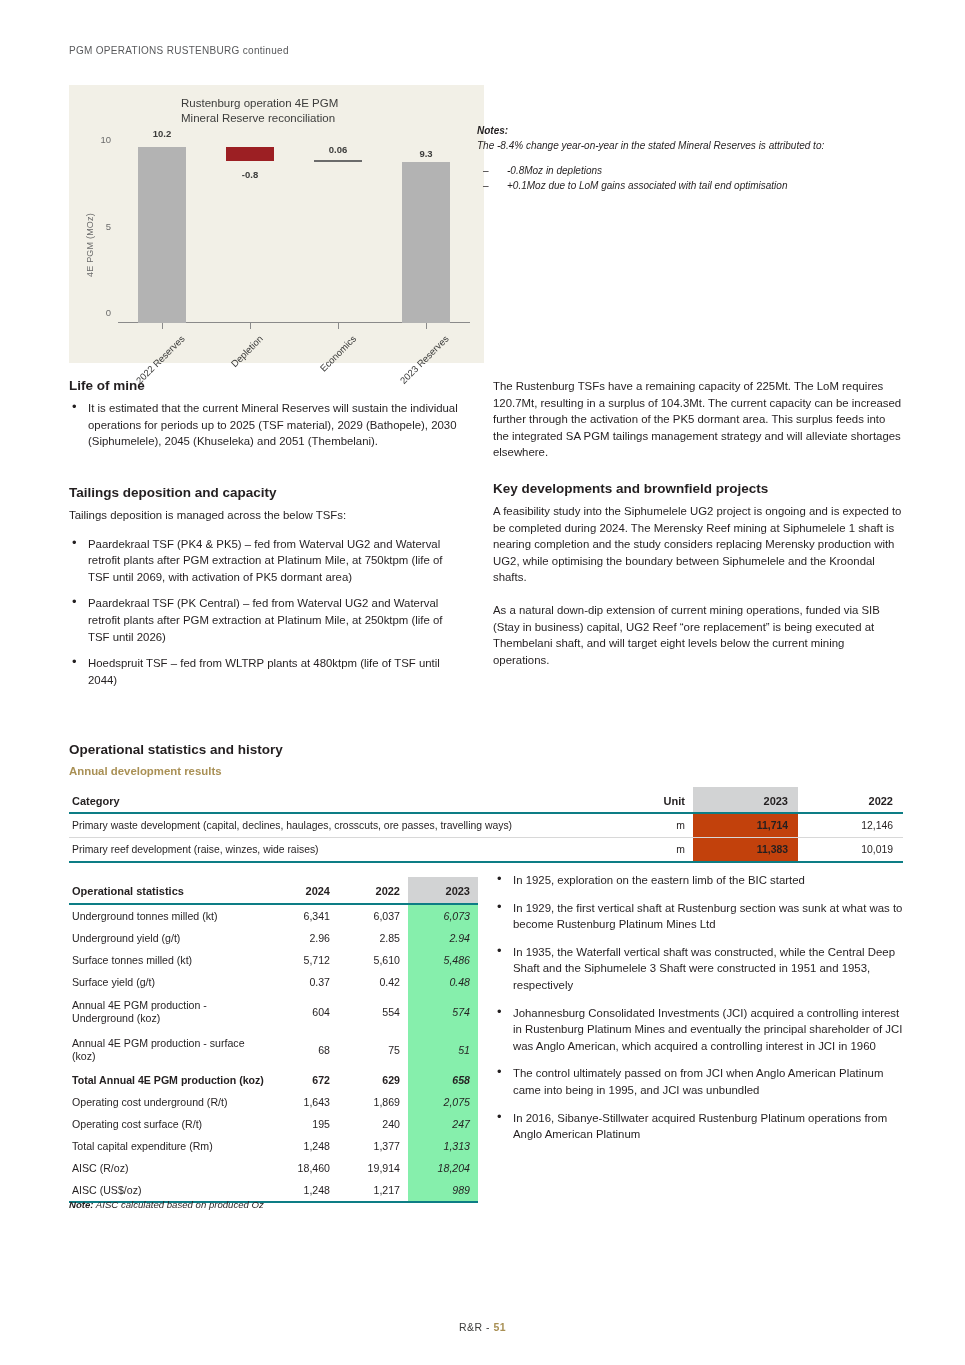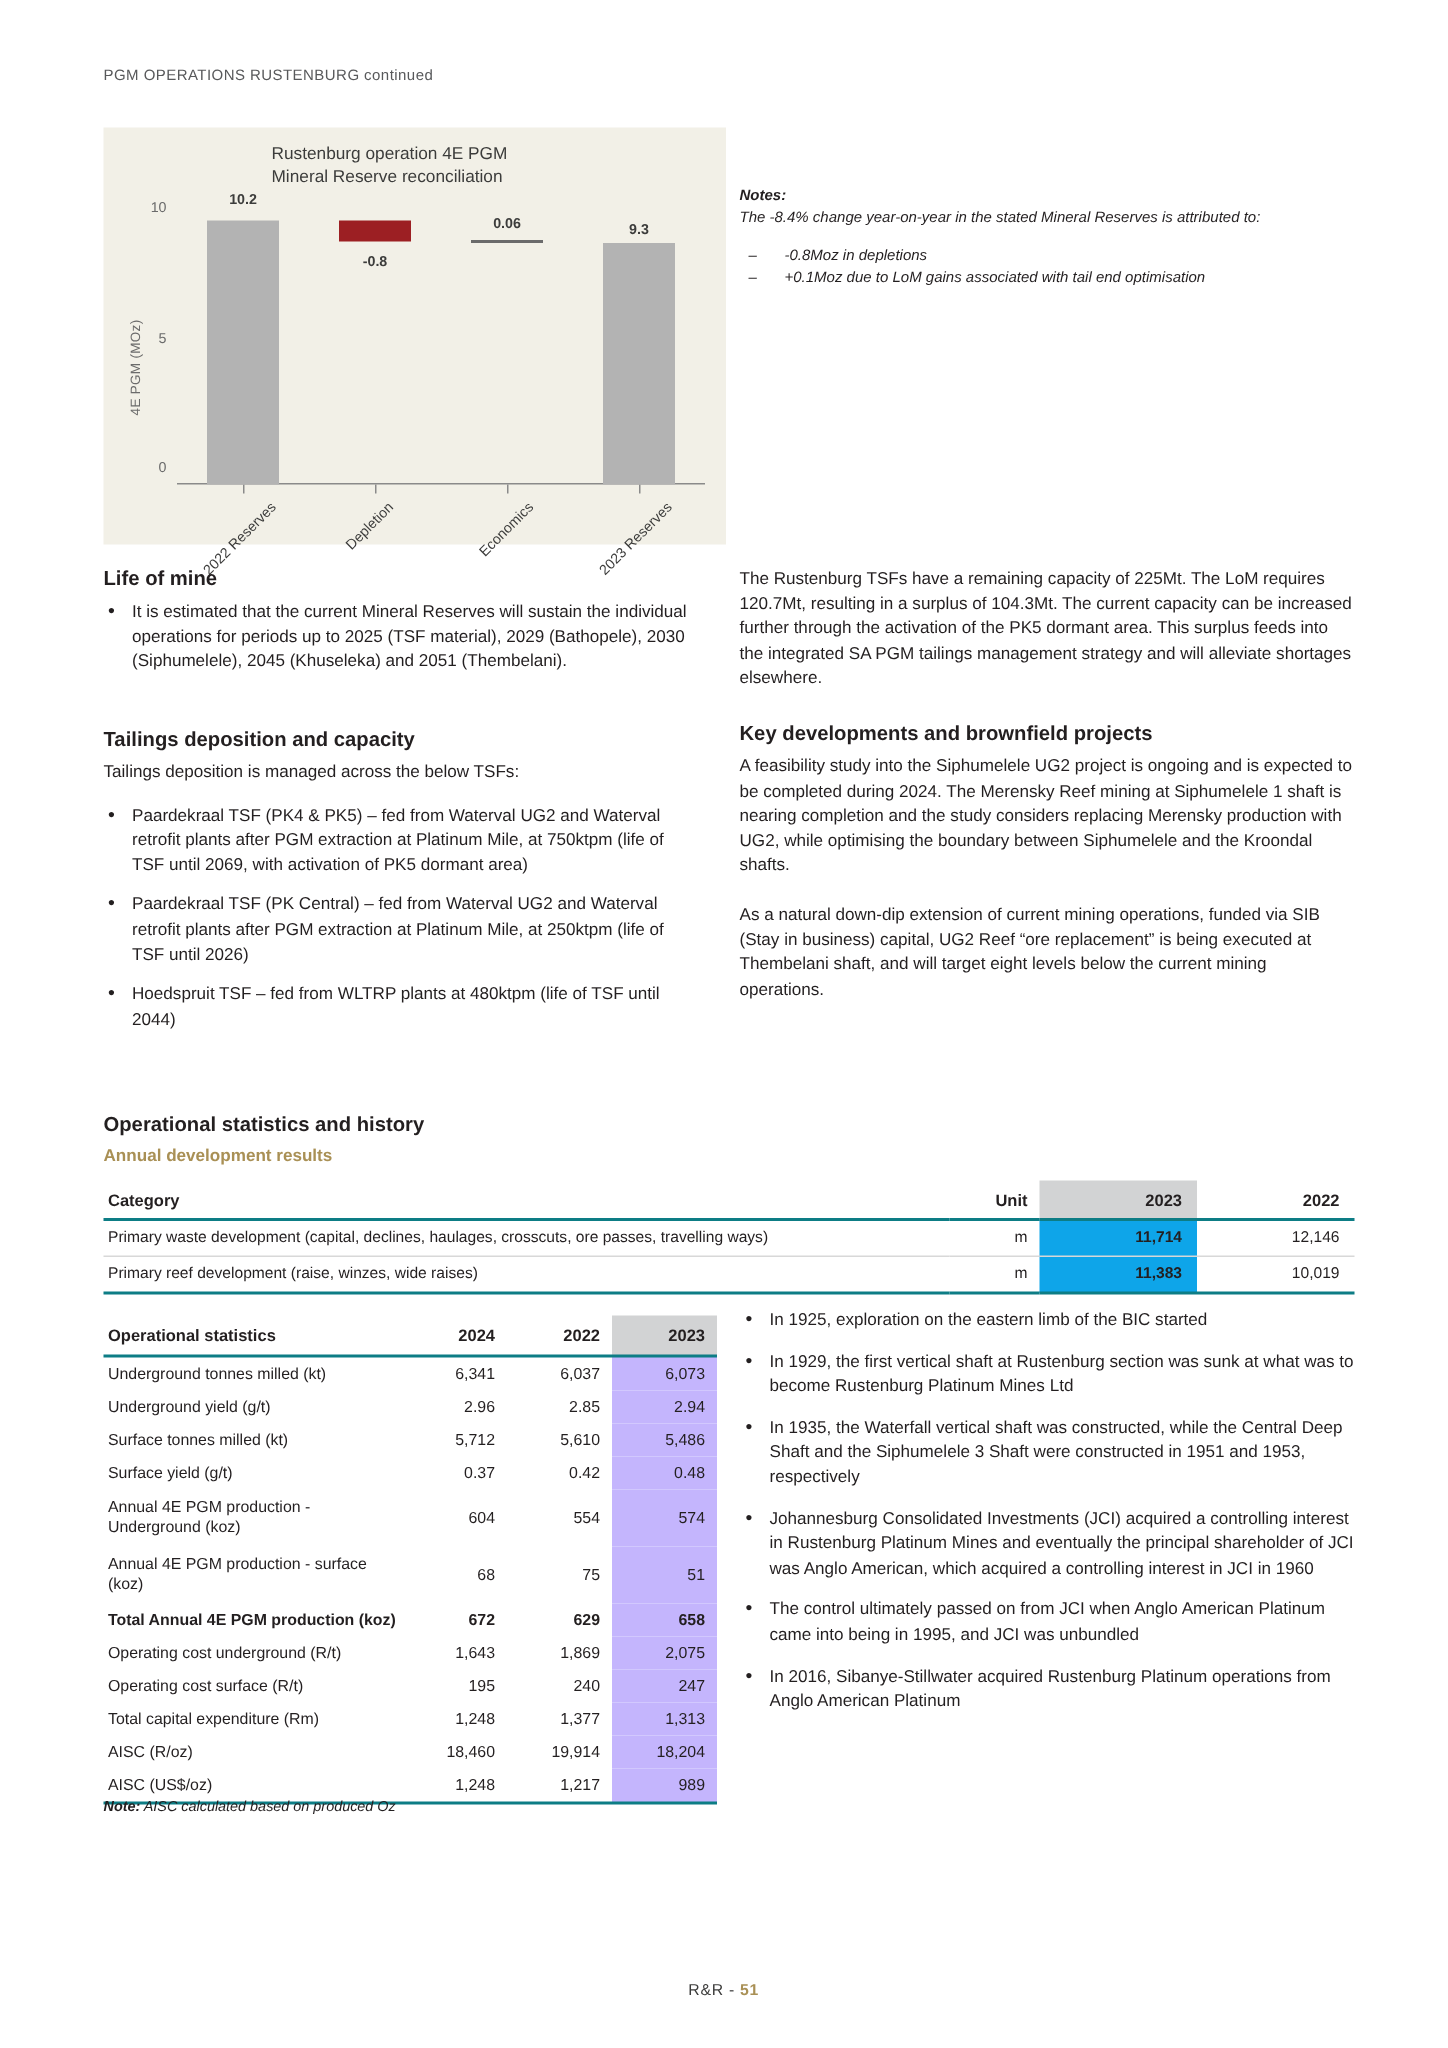--- a/index.html
+++ b/index.html
@@ -106,21 +106,21 @@
     color: #3c3c3b;
     white-space: nowrap;
     transform-origin: right top;
     transform: rotate(-45deg);
     text-align: right;
   }
 
   
   .notes {
     position: absolute;
-    left: 493px;
+    left: 477px;
     top: 124px;
     width: 410px;
     font-size: 10px;
     line-height: 14px;
     color: #231f20;
     font-style: italic;
   }
   .notes .notes-heading {
     font-weight: bold;
     font-style: italic;
@@ -234,21 +234,21 @@
   }
   .tbl1 .col-hl { background: #d2d3d4; }
   .tbl1 tr.headrow th { border-bottom: 2.5px solid #0d7d85; }
   .tbl1 td {
     padding: 6px 0 6px 3px;
     border-bottom: 1px solid #d8d8d8;
     vertical-align: middle;
   }
   .tbl1 td.num { text-align: right; padding-right: 10px; }
   .tbl1 td.unit { text-align: right; padding-right: 8px; }
-  .tbl1 td.body-hl { background: #0ea5e9; font-weight: bold; }
+  .tbl1 td.body-hl { background: #c2410c; font-weight: bold; }
   .tbl1 tr.lastrow td { border-bottom: 2.5px solid #0d7d85; }
 
   
   .tbl2 {
     position: absolute;
     left: 69px;
     top: 877px;
     width: 409px;
     border-collapse: collapse;
     font-size: 10.6px;
@@ -270,21 +270,21 @@
     width: 62px;
   }
   .tbl2 .col-hl { background: #d2d3d4; }
   .tbl2 tr.headrow th { border-bottom: 2.5px solid #0d7d85; }
   .tbl2 td {
     padding: 4.5px 0 4.5px 3px;
     vertical-align: middle;
     line-height: 13px;
   }
   .tbl2 td.num { text-align: right; padding-right: 8px; }
-  .tbl2 td.body-hl { background: #c4b5fd; }
+  .tbl2 td.body-hl { background: #86efac; font-style: italic; }
   .tbl2 tr.bold td { font-weight: bold; }
   .tbl2 tr.lastrow td { border-bottom: 2.5px solid #0d7d85; }
   .tbl2 tr.two-line td { padding-top: 6px; padding-bottom: 6px; }
 
   .tbl-note {
     position: absolute;
     left: 69px;
     top: 1199px;
     font-size: 9.6px;
     font-style: italic;

